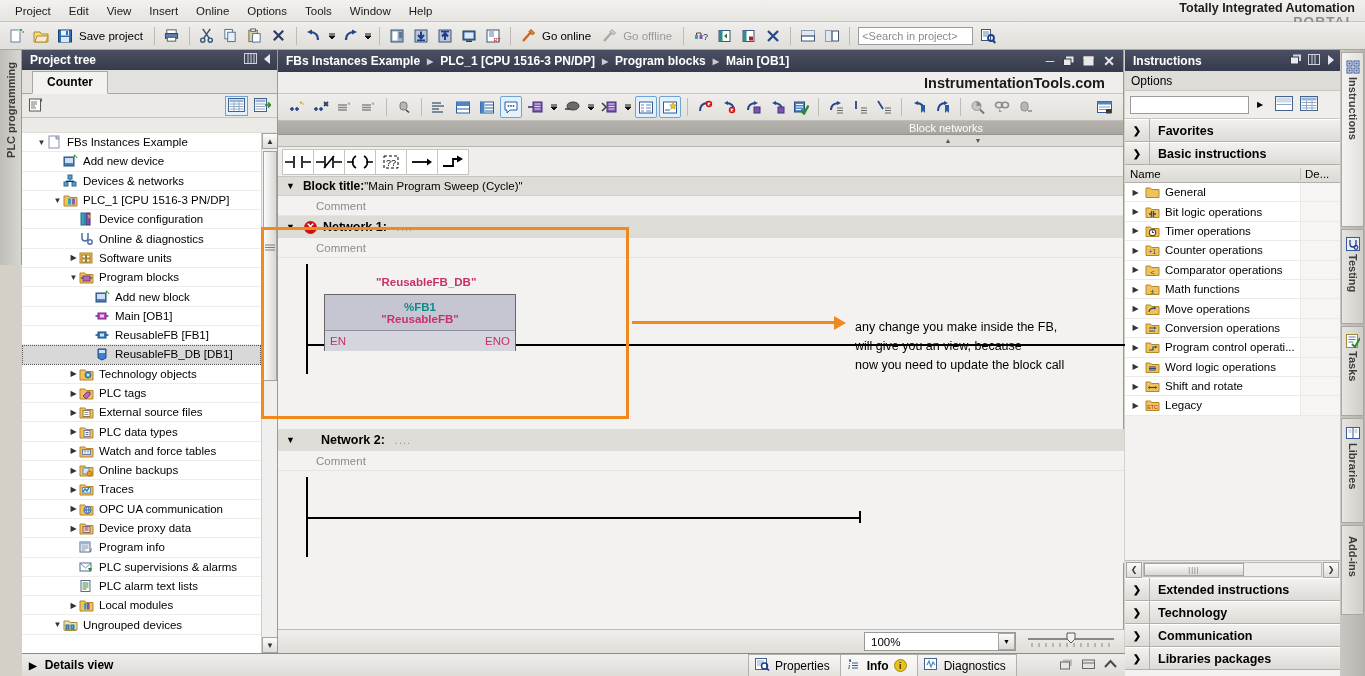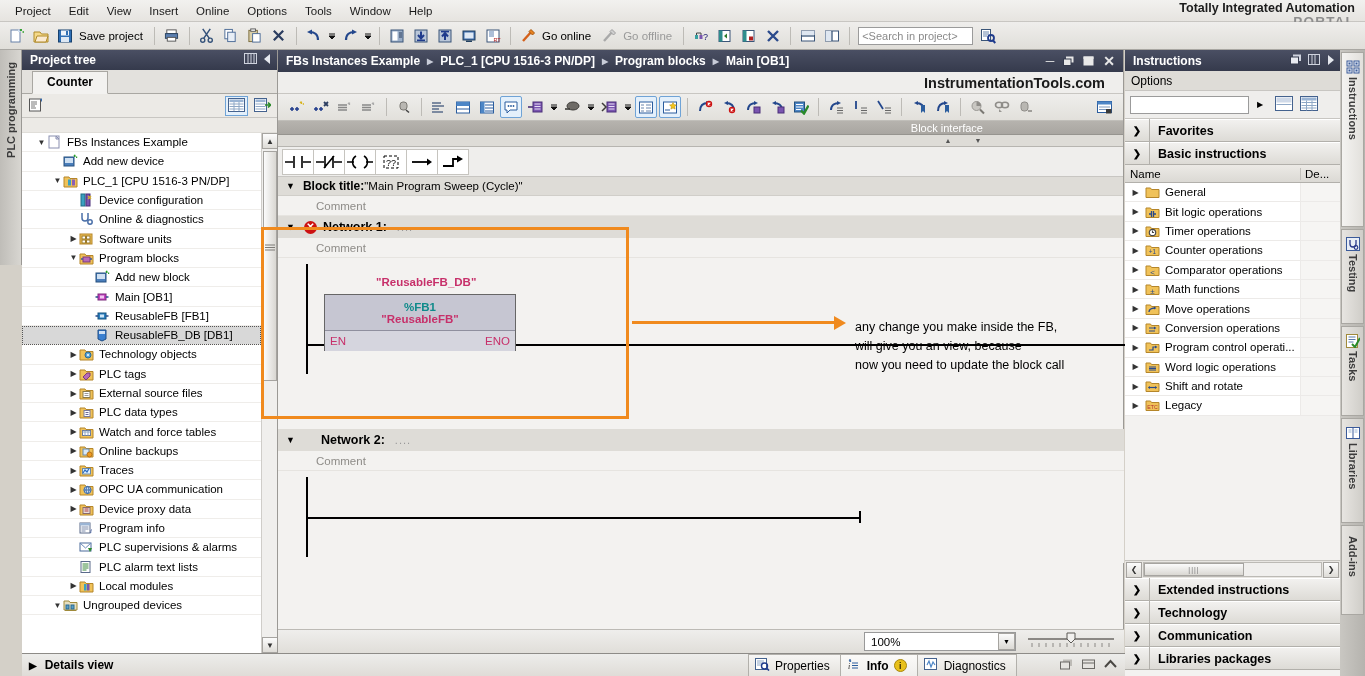--- a/index.html
+++ b/index.html
@@ -559,20 +559,30 @@
             <span>FBs Instances Example</span>
           </div>
           <div class="trow">
             <span class="arrow" style="margin-left: 30px;"></span>
             <span class="ico"><svg width="15" height="14" viewBox="0 0 15 14">
                 <rect x="1" y="3" width="10" height="9" fill="#4a7ebb" stroke="#27507f"></rect>
                 <rect x="2" y="4" width="8" height="5" fill="#cfe0f2"></rect>
                 <path d="M11 1 l1.4 1.4 M11.7 0.7 l0 2.2 M13 3.2 l1.2 0" stroke="#2a9e2a" stroke-width="1.4"></path>
               </svg></span>
             <span>Add new device</span>
+          </div>
+          <div class="trow">
+            <span class="arrow" style="margin-left: 30px;"></span>
+            <span class="ico"><svg width="15" height="14" viewBox="0 0 15 14">
+                <rect x="1" y="8" width="4" height="4" fill="#5aa0c8" stroke="#2a6a90"></rect>
+                <rect x="9" y="8" width="4" height="4" fill="#5aa0c8" stroke="#2a6a90"></rect>
+                <rect x="5" y="1" width="4" height="4" fill="#5aa0c8" stroke="#2a6a90"></rect>
+                <path d="M7 5 v2 M3 8 v-1 h8 v1" stroke="#2a6a90"></path>
+              </svg></span>
+            <span>Devices &amp; networks</span>
           </div>
           <div class="trow">
             <span class="arrow open" style="margin-left: 30px;"></span>
             <span class="ico"><svg width="15" height="14" viewBox="0 0 15 14">
                 <path d="M1 3 h5 l1 1.5 H14 V13 H1 z" fill="#f0c259" stroke="#b5862a"></path>
                 <rect x="5" y="5.5" width="3" height="6" fill="#3aa0c0"></rect>
                 <rect x="9" y="5.5" width="3" height="6" fill="#8b5fb5"></rect>
               </svg></span>
             <span>PLC_1 [CPU 1516-3 PN/DP]</span>
           </div>
@@ -1032,21 +1042,21 @@
         <svg width="17" height="15" viewBox="0 0 17 15">
             <rect x="1.5" y="1.5" width="14" height="11" fill="#fff" stroke="#2b5d9e"></rect>
             <rect x="1.5" y="1.5" width="14" height="3" fill="#4d86c6"></rect>
             <path d="M3 7 h11 M3 9.5 h11" stroke="#7d99bd"></path>
             <path d="M10 9 L15.5 9 L15.5 13.5 L10 13.5 z" fill="#3a3a3a"></path>
           </svg>
       </div>
     </div>
 
     <div class="blockiface">
-      <span>Block interface</span>
+      <span>Block networks</span>
     </div>
     <div class="bi-bar2">
       <div class="grip">
         <span>▲</span>
         <span>▼</span>
       </div>
     </div>
 
     <div class="ladder-palette">
       <div class="lbtn">

